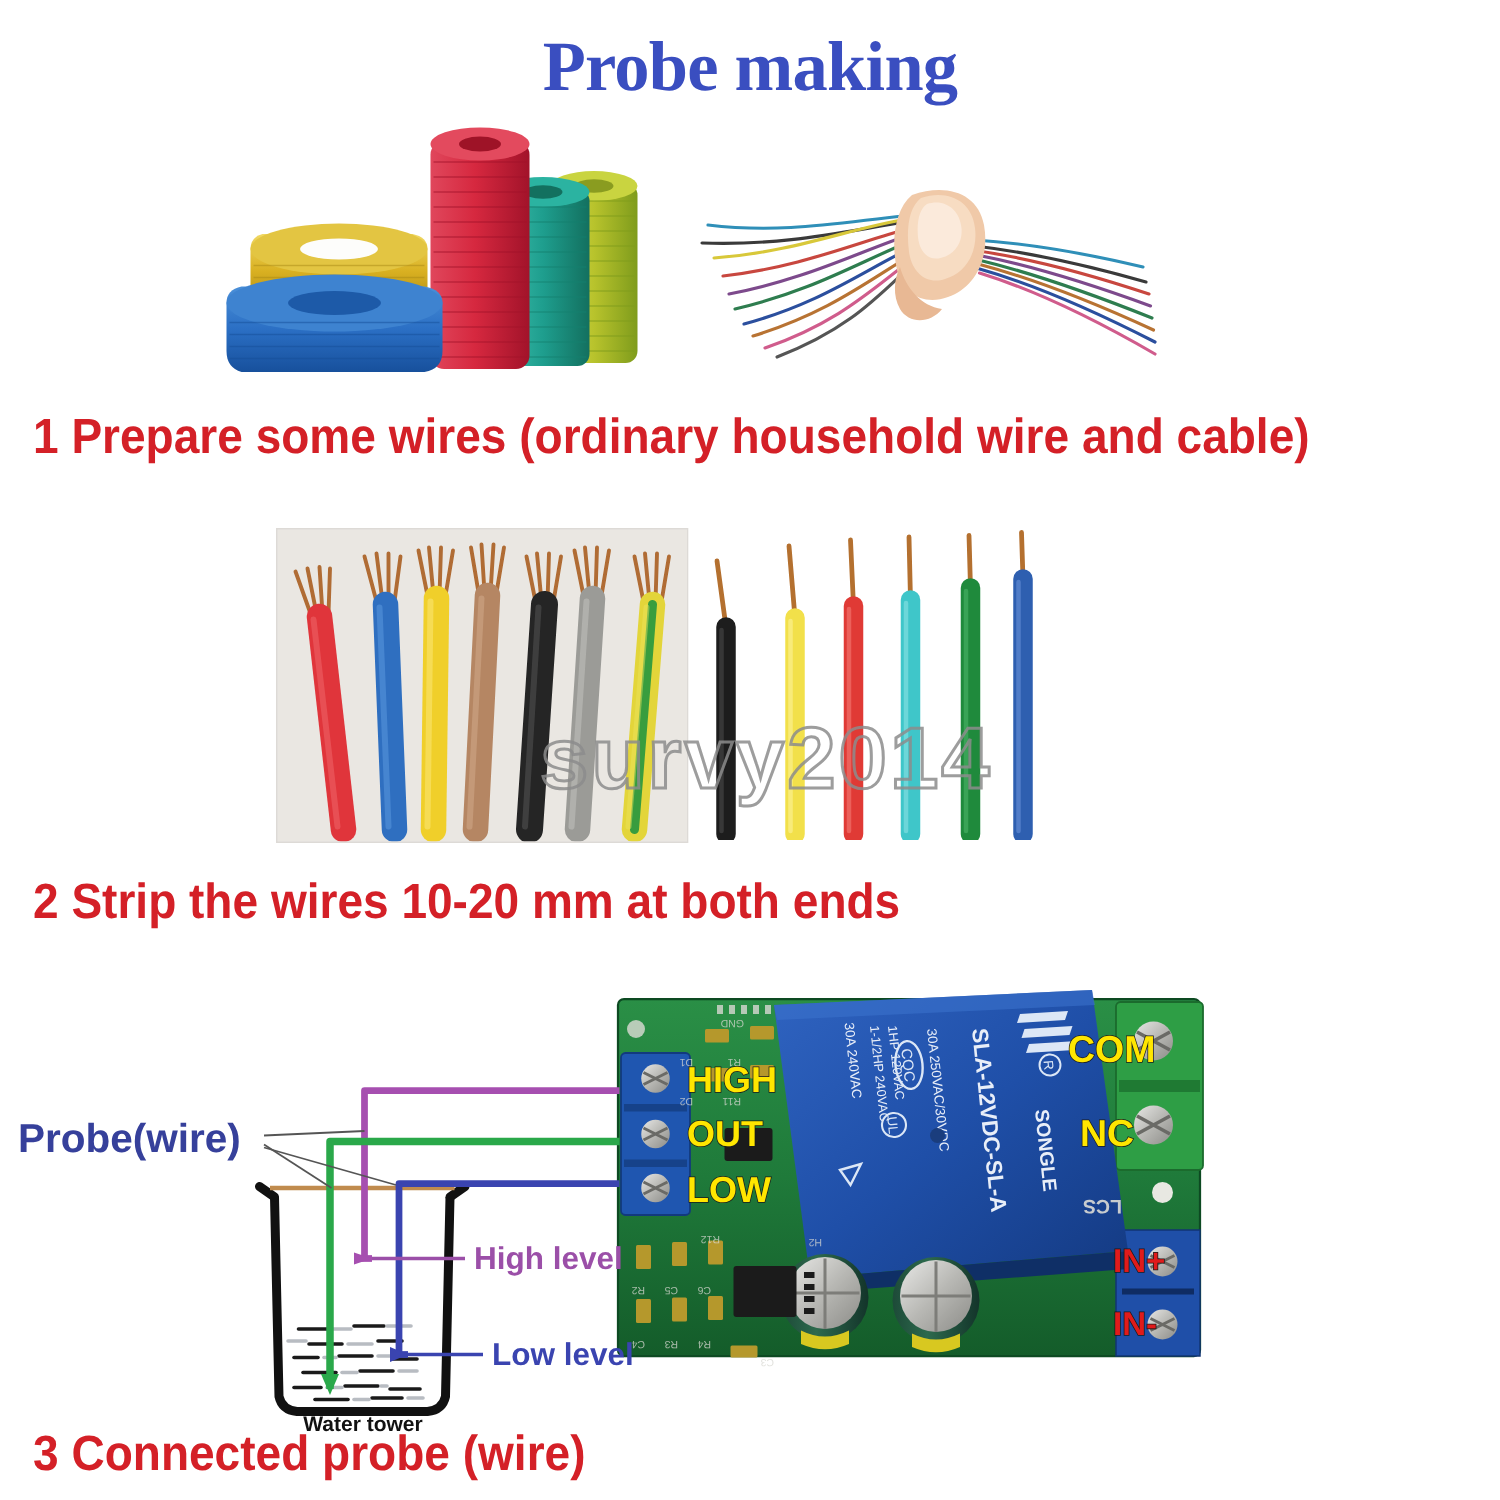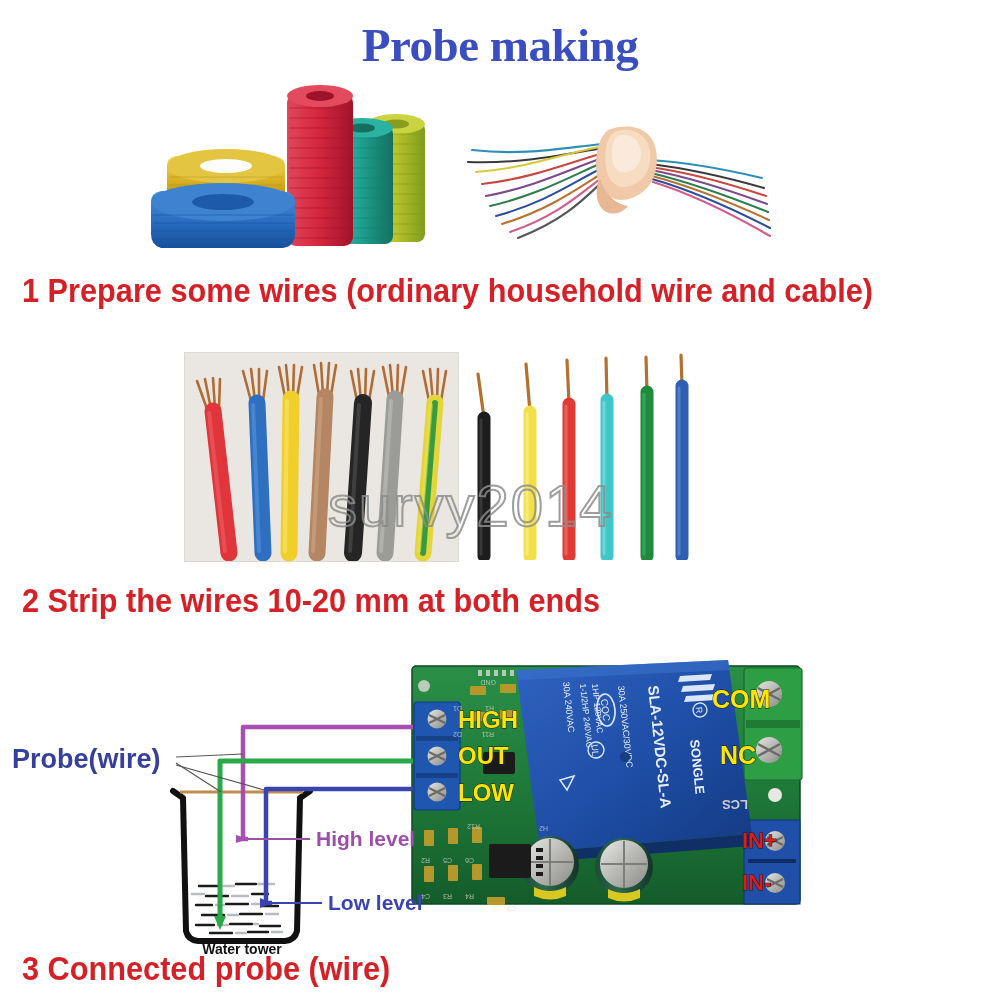--- a/index.html
+++ b/index.html
@@ -40,24 +40,25 @@
   #photo-stranded{position:absolute;left:184px;top:352px;width:275px;height:210px;
      background:#e9e7e4;border:1px solid #dddad6;box-sizing:border-box;overflow:hidden;}
   
   #photo-solid{position:absolute;left:459px;top:352px;width:256px;height:210px;
      background:#ffffff;overflow:hidden;}
 
   
   #watermark{
     position:absolute;left:328px;top:472px;width:420px;height:62px;
     font-family:"Liberation Sans",sans-serif;
-    font-size:58px;font-weight:400;letter-spacing:2px;
+    font-size:58px;font-weight:700;letter-spacing:2px;
     color:transparent;
     -webkit-text-stroke:2px rgba(140,140,140,.85);
     pointer-events:none;
+    padding-left:32px;
   }
 
   
   #diagram{position:absolute;left:0;top:640px;width:1000px;height:330px;}
   #diagram svg{display:block;}
 
   .lbl{font-family:"Liberation Sans",sans-serif;font-weight:700;}
 </style>
 </head>
 <body>

